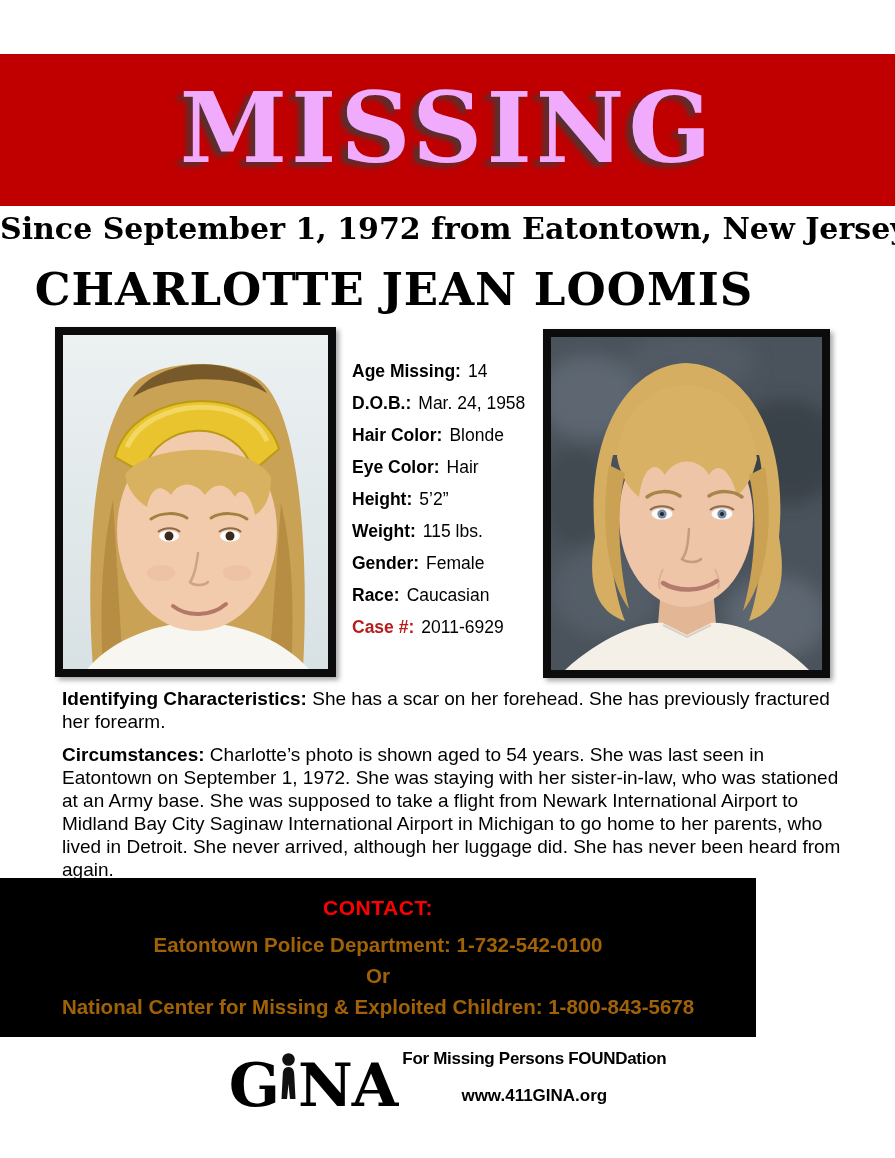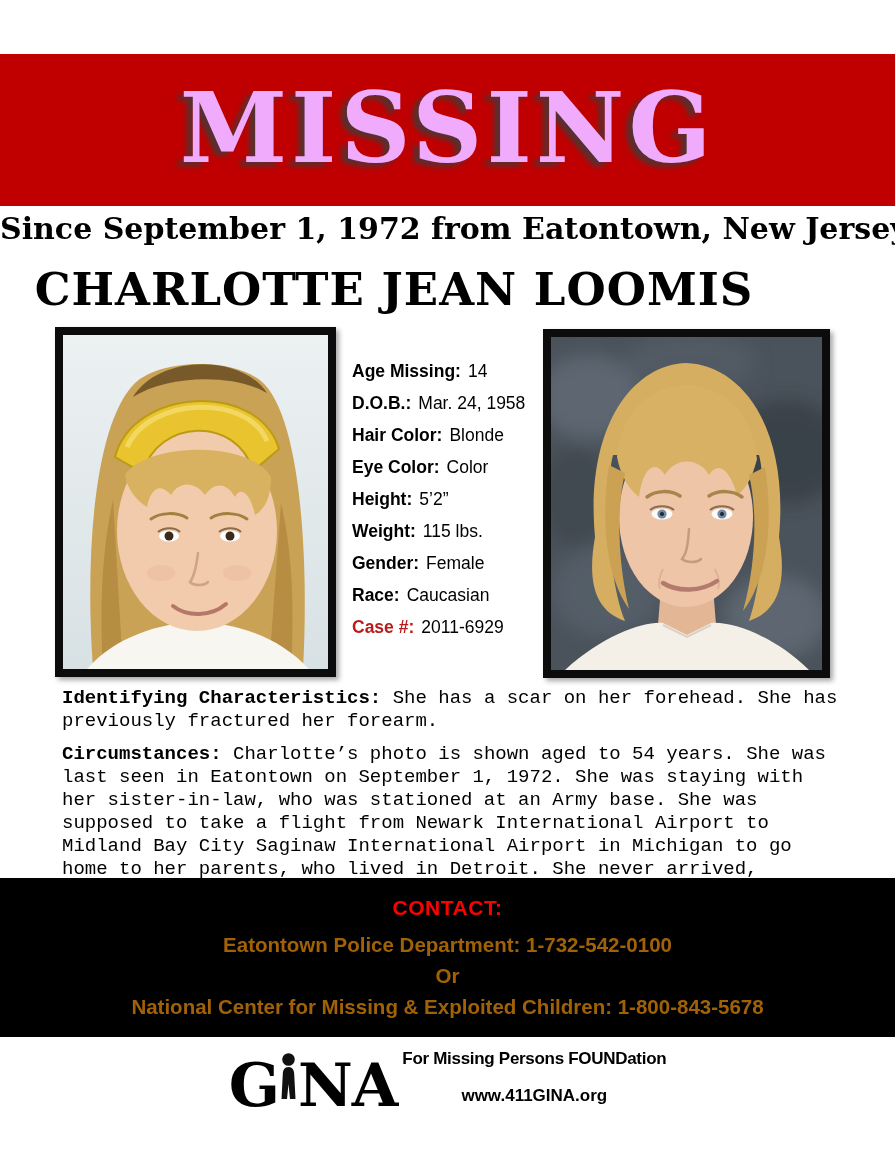--- a/index.html
+++ b/index.html
@@ -67,32 +67,32 @@
     font-size: 17.5px;
   }
   .detail-row { margin-bottom: 14px; white-space: nowrap; height: 18px; }
   .detail-label { font-weight: 700; }
   .detail-value { margin-left: 7px; }
   .detail-row.case .detail-label { color: #b91c1c; }
 
   
   .paragraphs {
     position: absolute; left: 62px; top: 687px; width: 780px;
-    font-family: Liberation Mono, monospace;
+    font-family: Liberation Sans, sans-serif;
     font-size: 19px;
     line-height: 23px;
     text-align: left;
   }
   .para { margin: 0 0 10px 0; }
   .para-label { font-weight: 700; }
 
   
   .contact-bar {
     position: absolute; left: 0; top: 878px;
-    width: 895px; height: 159px;
+    width: 756px; height: 159px;
     background: #000000;
     text-align: center;
     padding-top: 18px;
   }
   .contact-heading {
     color: #ff0000;
     font-weight: 700;
     font-size: 21px;
     margin-bottom: 13px;
     letter-spacing: 0.5px;
@@ -235,21 +235,21 @@
   <div class="detail-row">
     <span class="detail-label">Age Missing:</span><span class="detail-value">14</span>
   </div>
   <div class="detail-row">
     <span class="detail-label">D.O.B.:</span><span class="detail-value">Mar. 24, 1958</span>
   </div>
   <div class="detail-row">
     <span class="detail-label">Hair Color:</span><span class="detail-value">Blonde</span>
   </div>
   <div class="detail-row">
-    <span class="detail-label">Eye Color:</span><span class="detail-value">Color</span>
+    <span class="detail-label">Eye Color:</span><span class="detail-value">Hair</span>
   </div>
   <div class="detail-row">
     <span class="detail-label">Height:</span><span class="detail-value">5’2”</span>
   </div>
   <div class="detail-row">
     <span class="detail-label">Weight:</span><span class="detail-value">115 lbs.</span>
   </div>
   <div class="detail-row">
     <span class="detail-label">Gender:</span><span class="detail-value">Female</span>
   </div>

